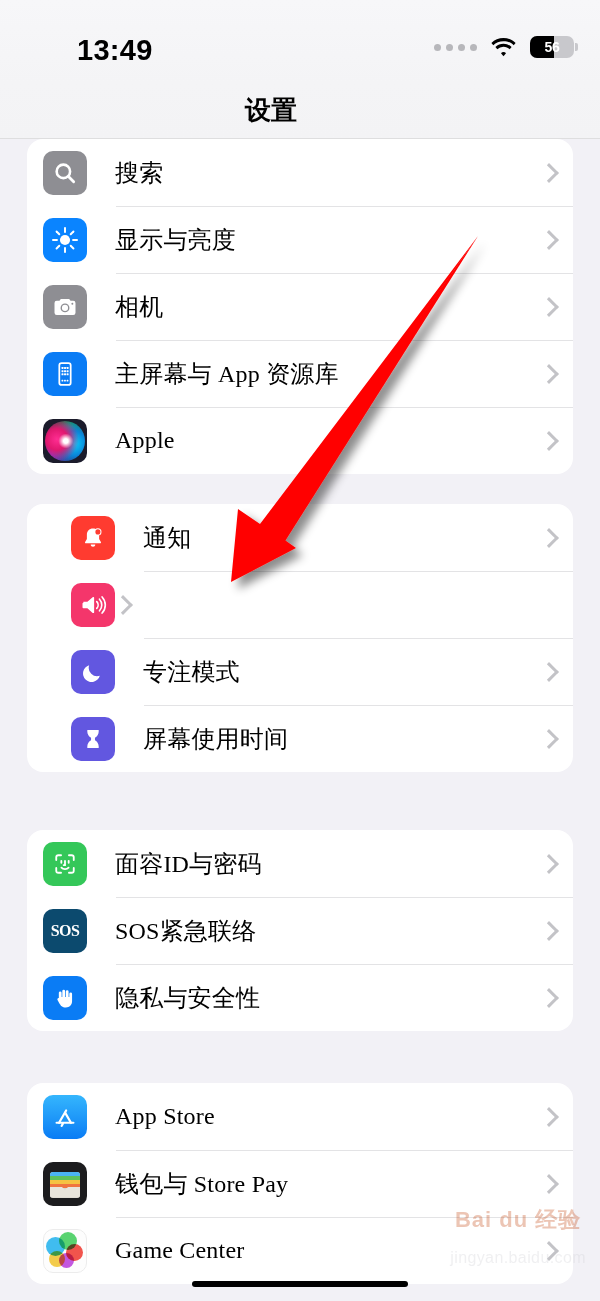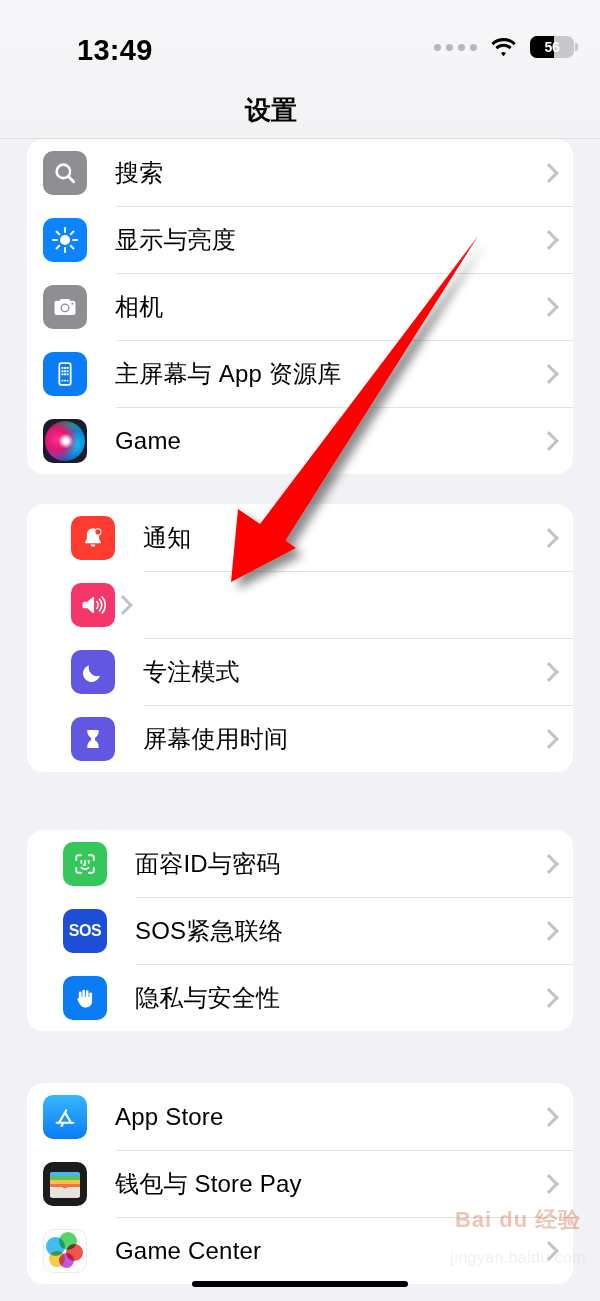--- a/index.html
+++ b/index.html
@@ -59,21 +59,21 @@
     position:absolute; left:0; top:93px; width:492px;
     text-align:center; font-size:26px; font-weight:bold; color:#000;margin-left:25px;
   }
 
   
   #content {
     position:absolute; left:0; top:139px; width:600px; height:1162px;
   }
   .group {
     position:absolute; left:27px; width:546px;
-    background:#fff; border-radius:16px; overflow:hidden;
+    background:#fff; border-radius:16px; overflow:hidden;font-family:Liberation Serif, serif;
   }
   .row {
     position:relative; display:flex; align-items:center;
     height:67px; padding-left:16px; padding-right:18px;
   }
   .row + .row::before {
     content:""; position:absolute; left:89px; right:0; top:0;
     height:1px; background:#e3e3e5;
   }
   .icon {
@@ -91,38 +91,38 @@
   .chevron::before {
     content:""; position:absolute; left:1px; top:5px;
     width:11px; height:11px;
     border-right:3px solid #c3c3c7; border-top:3px solid #c3c3c7;
     transform:rotate(45deg);
   }
 
   
   #group-1 { top:0px; }
   #group-2 { top:365px;padding-left:28px; }
-  #group-3 { top:691px;padding-left:20px; }
+  #group-3 { top:691px; }
   #group-4 { top:944px; }
 
   
   #group-1 .row:first-child { height:67px; }
 
   
   .ic-search { background:#8e8e93; }
   .ic-display { background:#0a84ff; }
   .ic-camera  { background:#8e8e93; }
   .ic-home    { background:#0a7cf5; }
   .ic-siri    { background:#1b1b2b; }
   .ic-notif   { background:#ff3b30; }
   .ic-sound   { background:#f4366b; }
   .ic-focus   { background:#6257e0; }
   .ic-screentime { background:#6257e0; }
   .ic-faceid  { background:#34c759; }
-  .ic-sos     { background:#1d4ed8; }
+  .ic-sos     { background:#0c4a6e; }
   .ic-privacy { background:#0a7cf5; }
   .ic-appstore{ background:linear-gradient(180deg,#35b6fd 0%,#0a7cf5 100%); }
   .ic-wallet  { background:#1c1c1e; }
   .ic-gamecenter { background:#fdfdfd; border:1px solid #ececec; }
 
   .ic-siri .orb {
     width:40px; height:40px; border-radius:50%;
     background:
       radial-gradient(circle at 52% 50%, #ffffff 0%, #ffffff 8%, rgba(255,255,255,0) 26%),
       radial-gradient(circle at 30% 46%, #ff2d92 0%, #e0186f 30%, rgba(224,24,111,0) 62%),
@@ -257,21 +257,21 @@
           </svg>
         </div>
         <div class="label">主屏幕与 App 资源库</div>
         <div class="chevron"></div>
       </div>
 
       <div class="row">
         <div class="icon ic-siri">
           <div class="orb"></div>
         </div>
-        <div class="label">Game</div>
+        <div class="label">Apple</div>
         <div class="chevron"></div>
       </div>
     </div>
 
     <div class="group" id="group-2">
 
       <div class="row">
         <div class="icon ic-notif">
           <svg width="28" height="28" viewBox="0 0 32 32">
             <path d="M16 5.2c-4.3 0-7 3-7 7.1v4.9l-2 3.4c-.4.7.1 1.5.9 1.5h16.2c.8 0 1.3-.8.9-1.5l-2-3.4v-4.9c0-4.1-2.7-7.1-7-7.1z" fill="#fff"></path>

